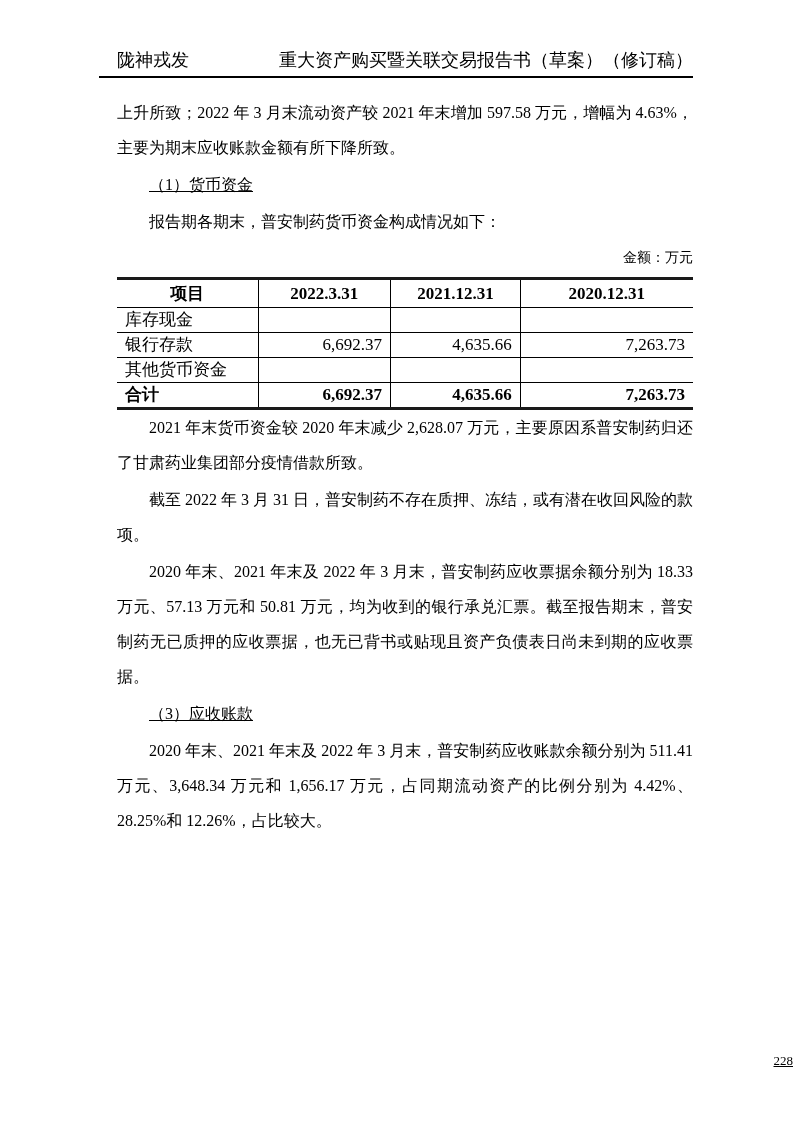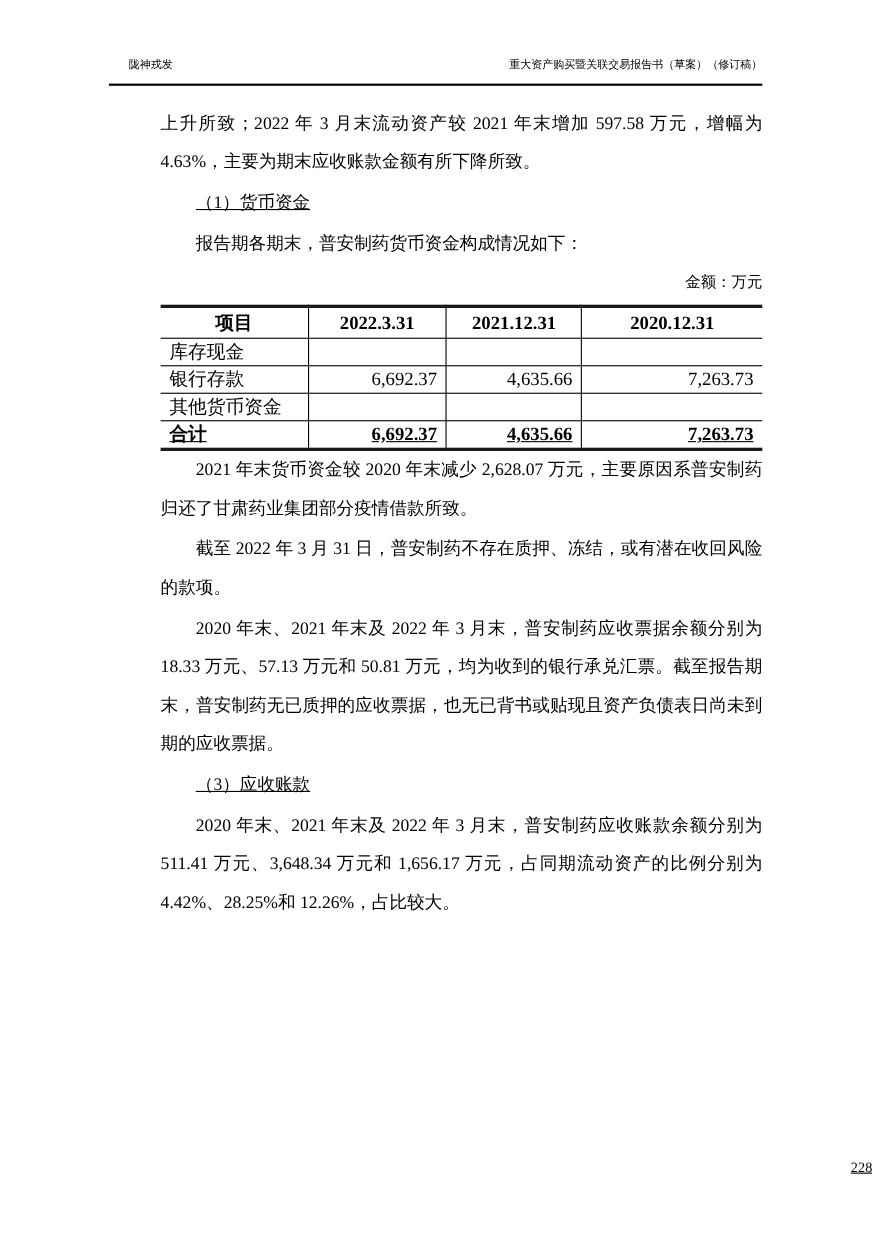--- a/index.html
+++ b/index.html
@@ -13,37 +13,36 @@
     overflow: hidden;
   }
   .page-inner {
     padding: 50px 100px 0 117px;
   }
   
   .doc-header {
     display: flex;
     justify-content: space-between;
     align-items: flex-end;
-    font-size: 10px;
+    font-size: 18px;
     line-height: 20px;
     padding-bottom: 6px;
     border-bottom: 2px solid #000;
     margin-left: -18px;
     padding-left: 18px;
     gap: 40px;
   }
   .doc-header .hdr-left { white-space: nowrap; }
   .doc-header .hdr-right { white-space: nowrap; }
   
   main {
     margin-top: 17px;
     font-size: 16px;
     line-height: 35px;
     text-align: justify;
-    margin-left: 29px;
   }
   main p { margin: 0 0 2px 0; }
   .indent { text-indent: 2em; }
   .section-heading {
     text-indent: 2em;
     margin: 0 0 2px 0;
     font-weight: normal;
     font-size: 16px;
     line-height: 35px;
     text-decoration: underline;
@@ -79,21 +78,21 @@
   table.money-table td:last-child { border-right: none; }
   table.money-table th {
     font-weight: bold;
     text-align: center;
     height: 27px;
     line-height: 27px;
     border-bottom: 1.5px solid #000;
   }
   td.cell-label { text-align: left; }
   td.cell-num { text-align: right; }
-  tr.total-row td { font-weight: bold; border-bottom: none; text-decoration: underline; }
+  tr.total-row td { font-weight: bold; border-bottom: none; }
   
   .doc-footer {
     position: absolute;
     bottom: 54px;
     left: 0;
     width: 100%;
     text-align: right;
     font-size: 13px;
     line-height: 15px;
     text-decoration: underline;

